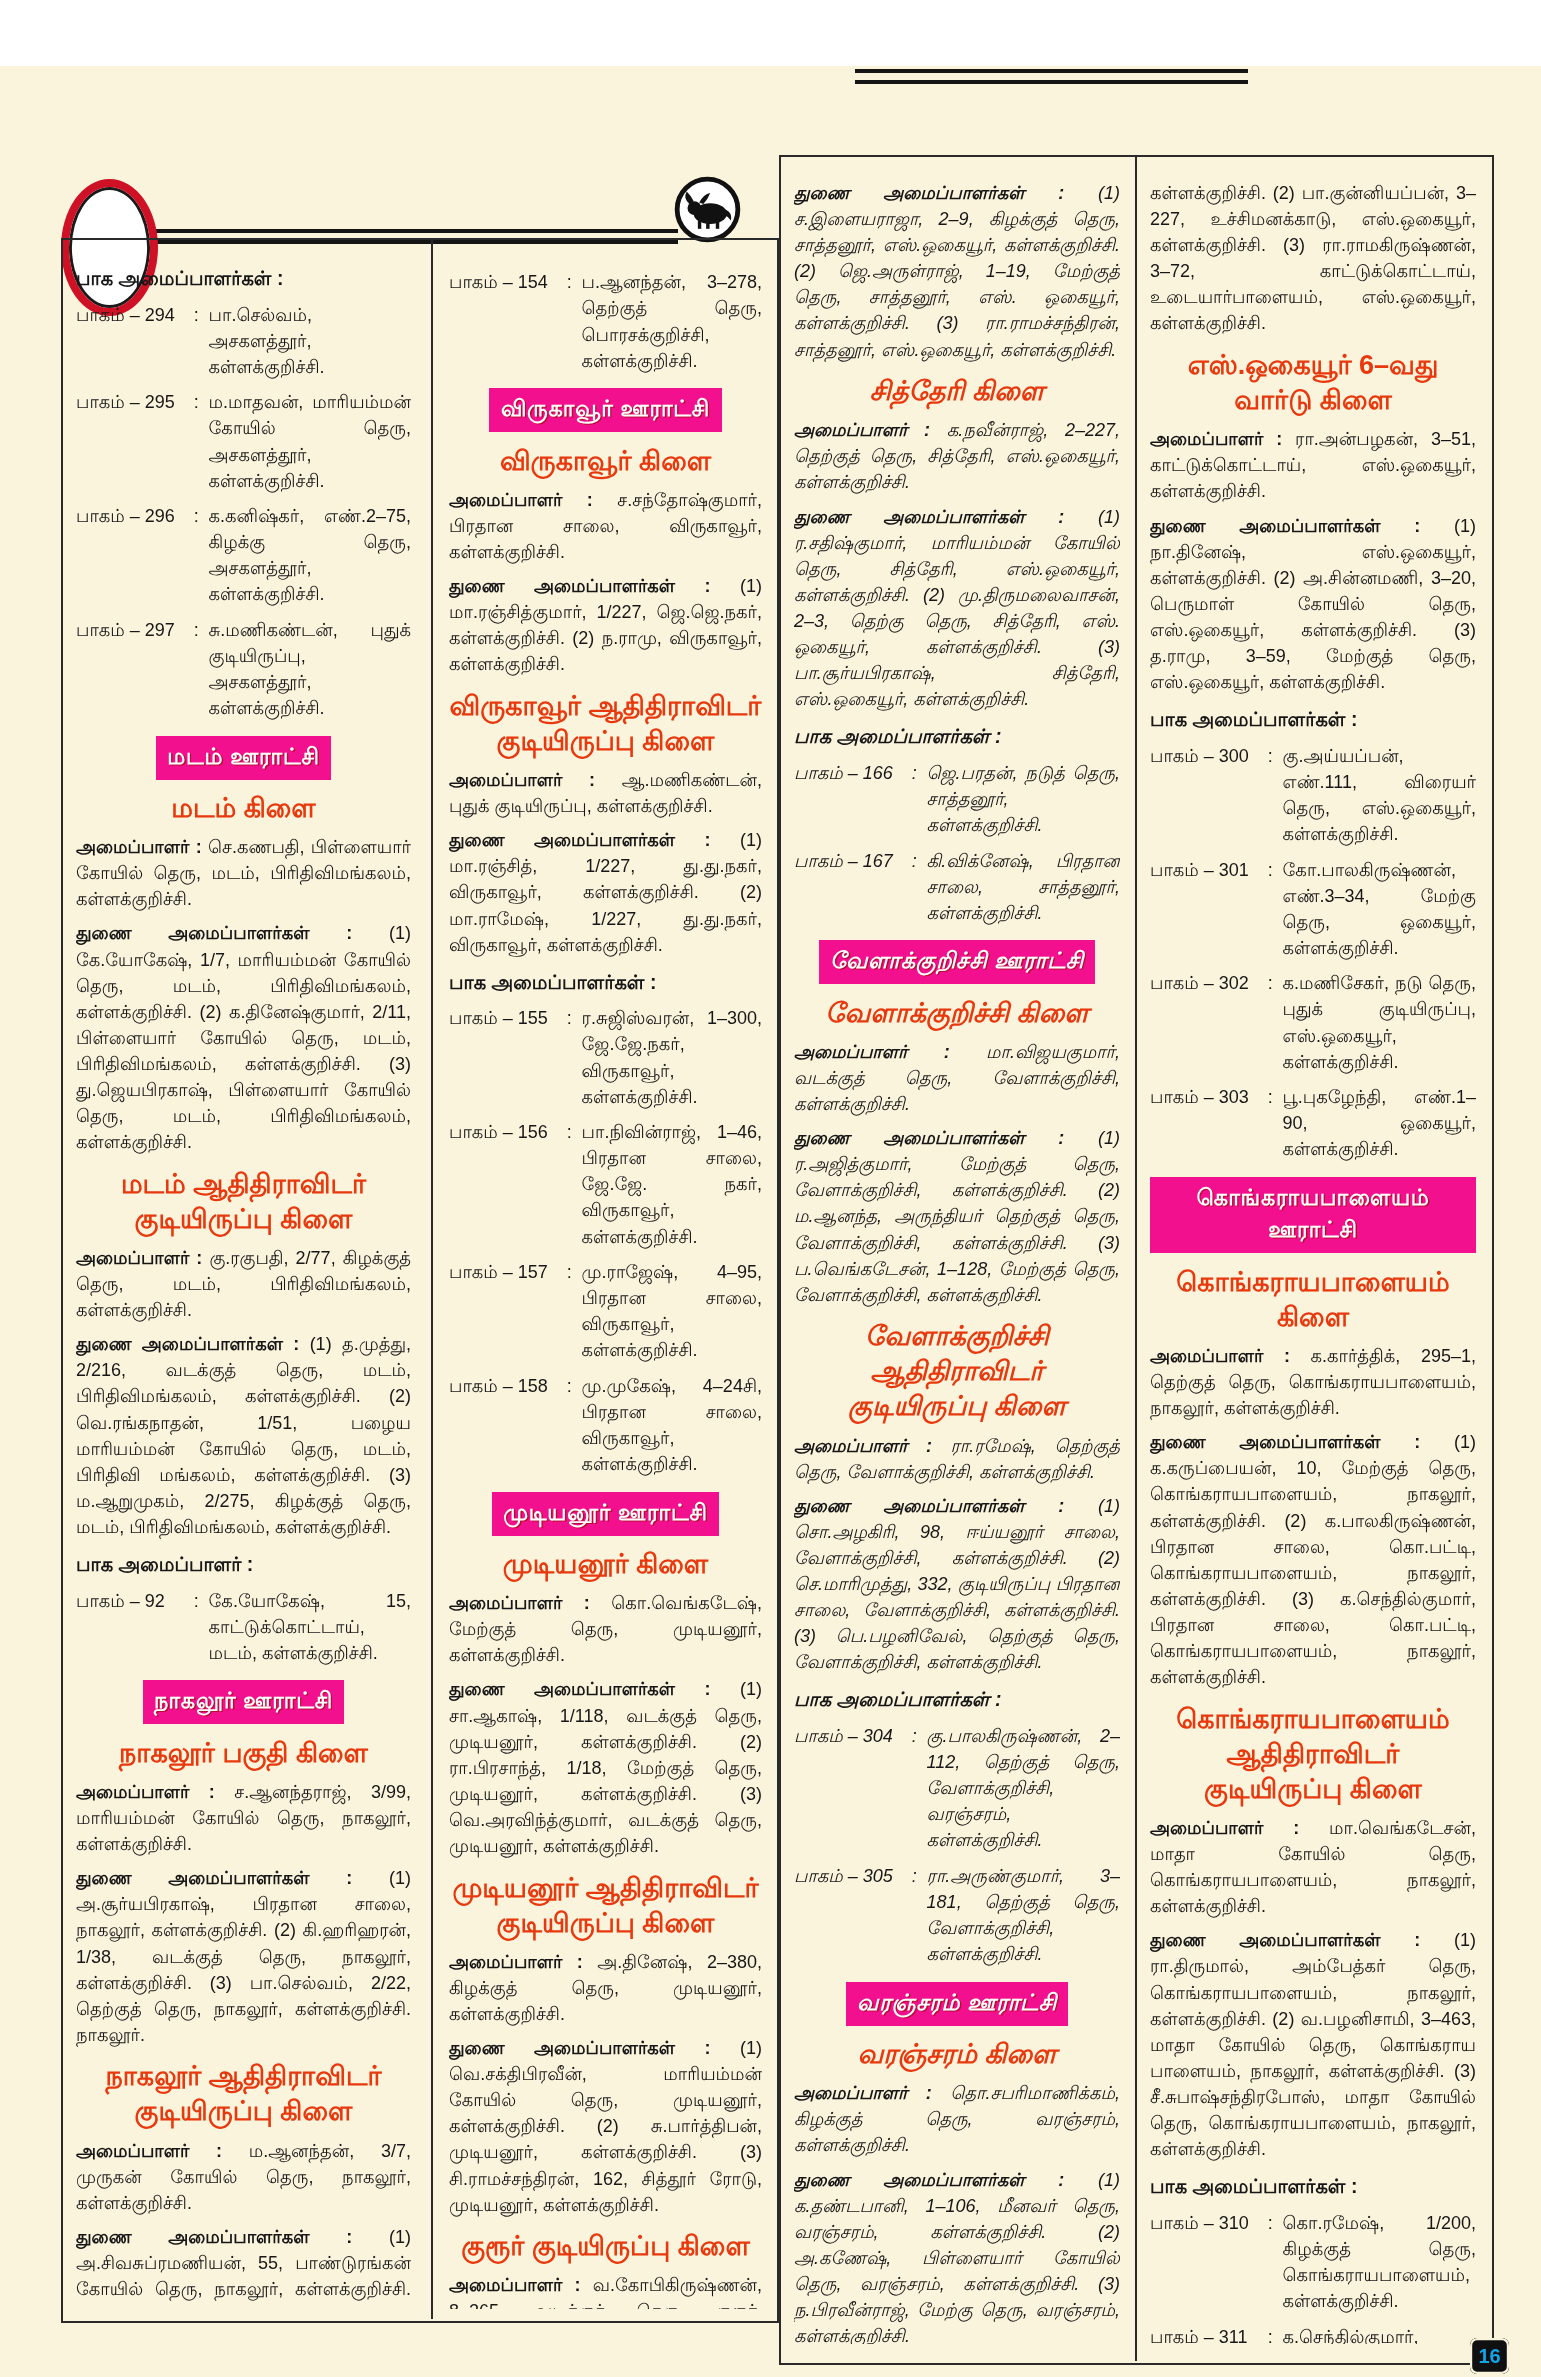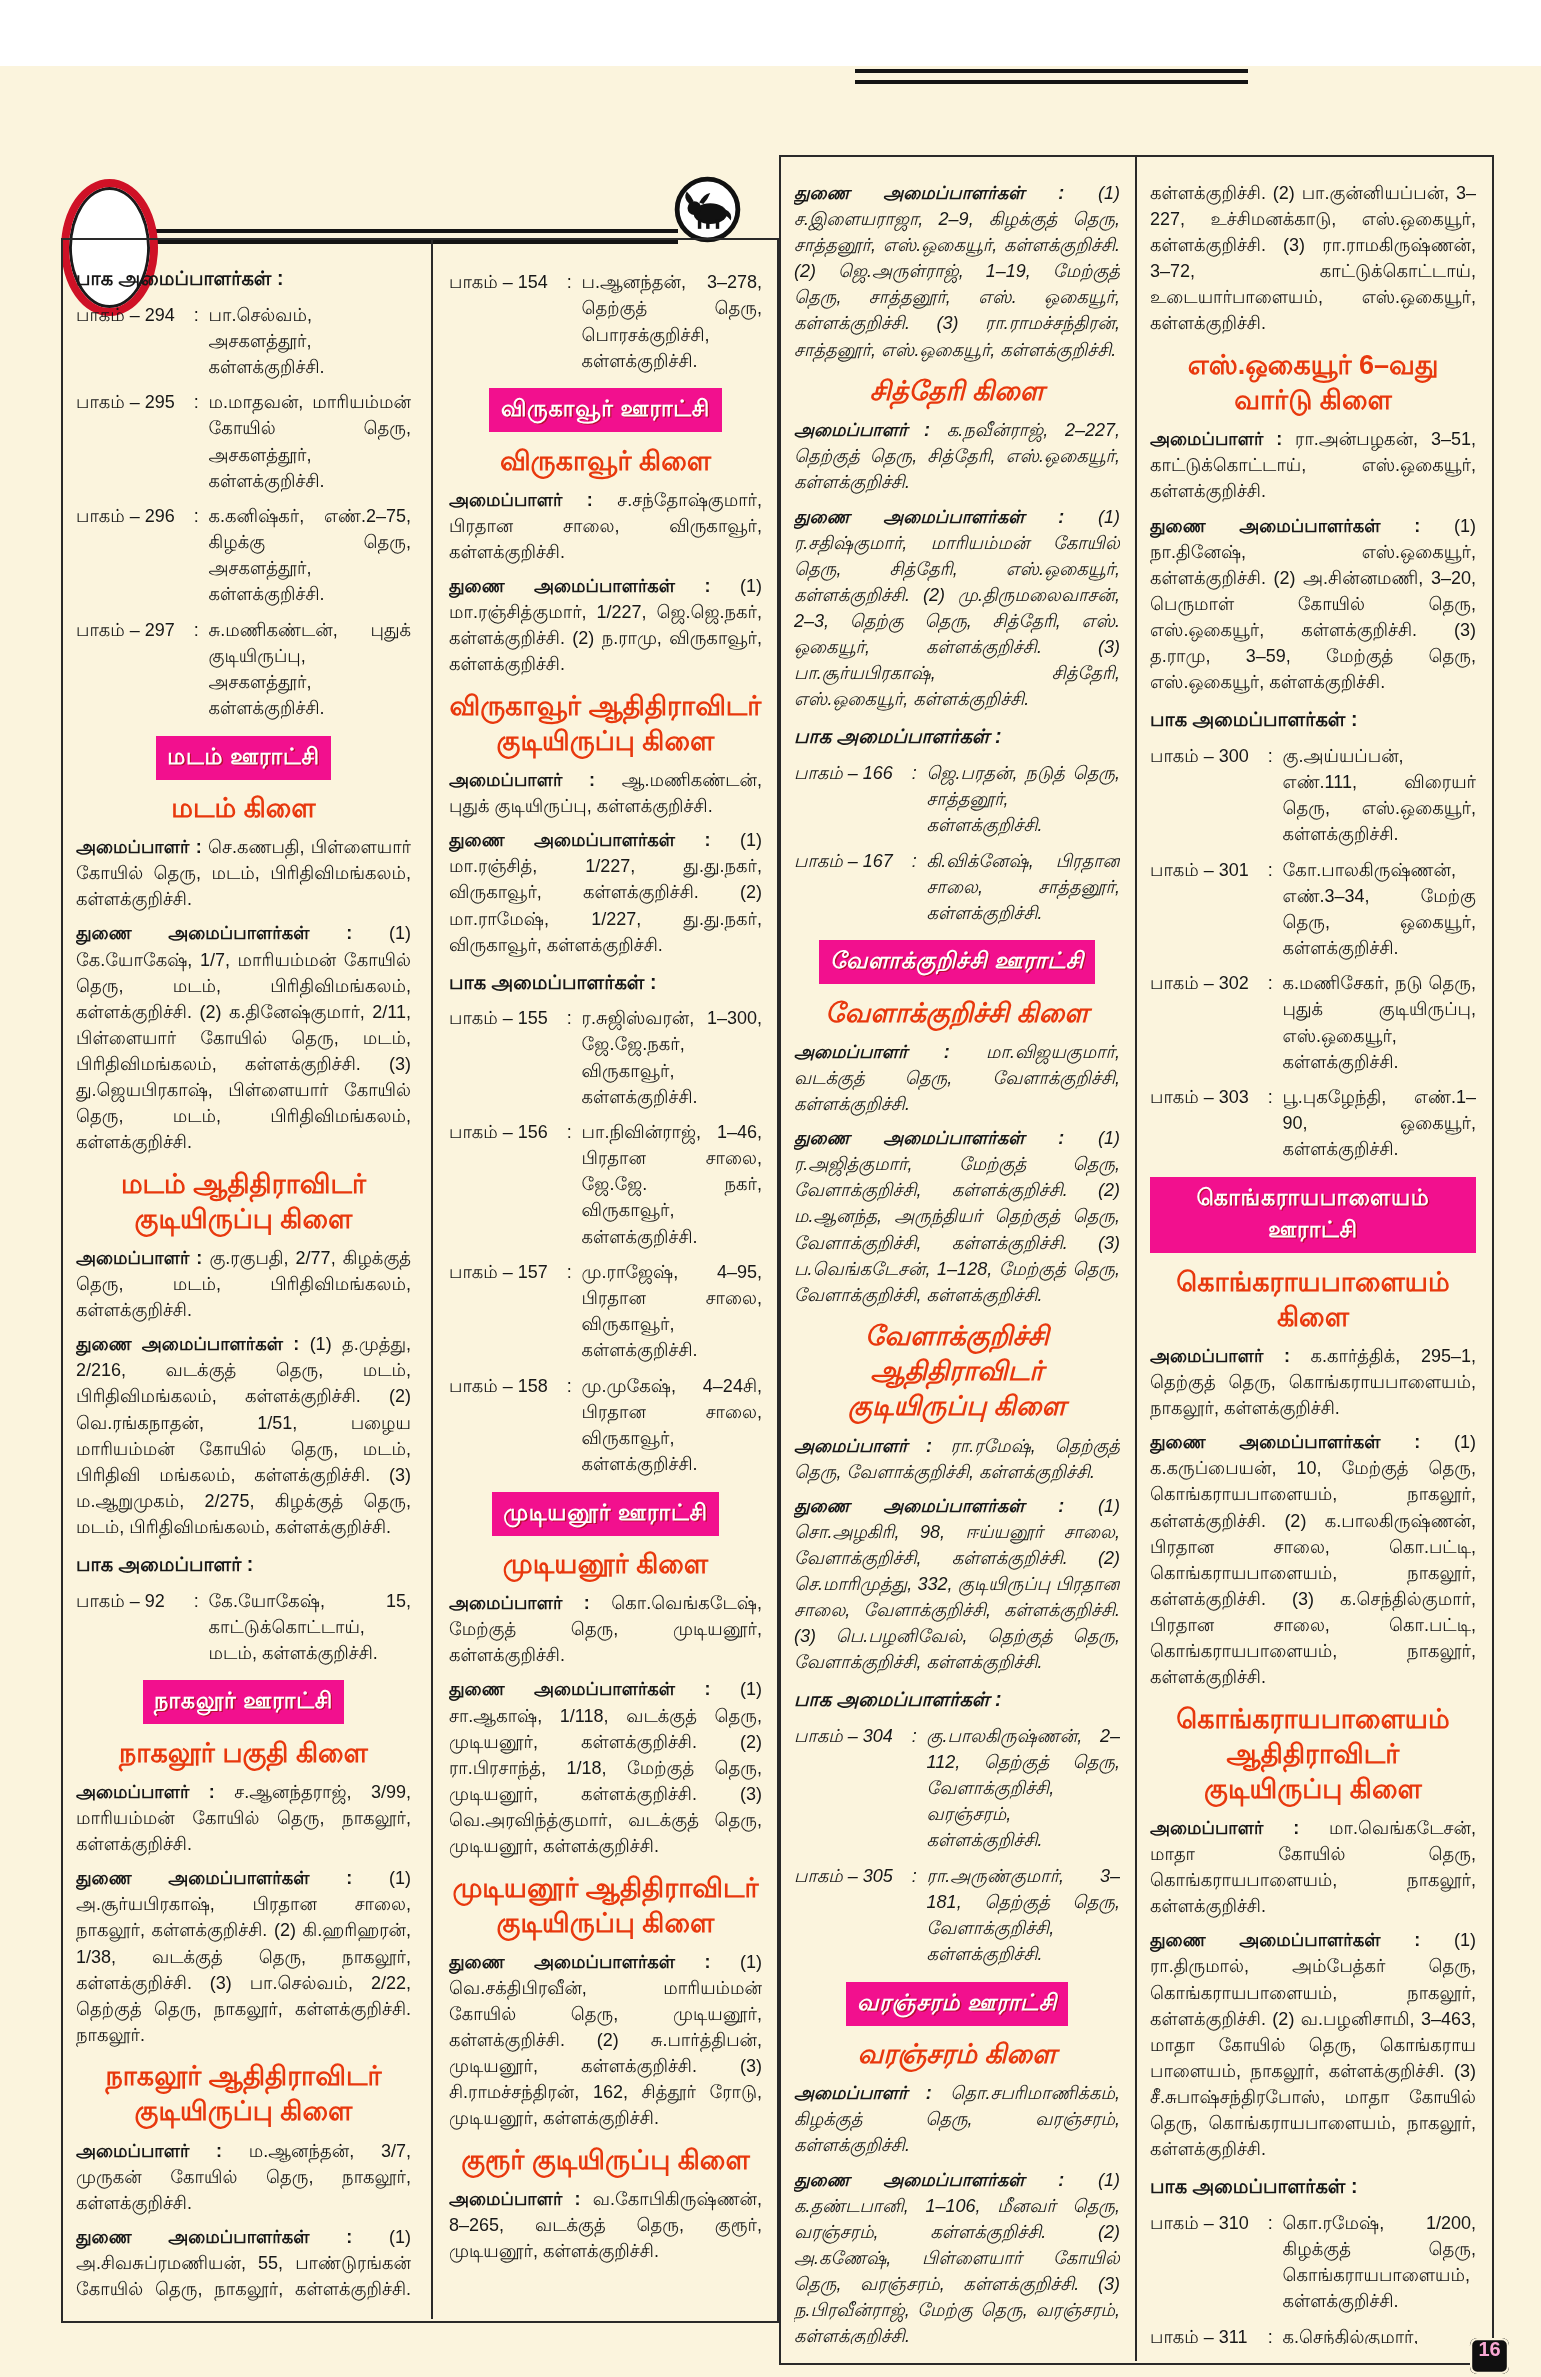--- a/index.html
+++ b/index.html
@@ -31,21 +31,21 @@
   .center-head{text-align:left;font-weight:bold;font-size:19.5px;margin:10px 0 7.2px;}
   .pink-row{text-align:center;margin:14.4px 0 4.3px;}
   .pink-head{display:inline-block;background:#f2108e;color:#ffffff;font-weight:bold;
     font-size:22.4px;padding:5px 11.5px 6.5px;text-shadow:1.4px 1.4px 0 #b80d32;letter-spacing:0.7px;}
   .red-head{color:#e8380d;font-weight:bold;text-align:center;font-size:27px;
     margin:11.5px 0 5.8px;white-space:pre-line;line-height:1.3;}
   .part{display:grid;grid-template-columns:108px 13px 1fr;column-gap:5.8px;margin:9.4px 0;}
   .part .pnum{white-space:nowrap;}
   .part .pcolon{text-align:center;}
   .page-badge{position:absolute;left:1470px;top:2338px;width:39px;height:36px;background:#101010;
-    color:#f9a8d4;border-radius:7.2px;display:flex;align-items:flex-start;justify-content:center;
+    color:#0ea5e9;border-radius:7.2px;display:flex;align-items:center;justify-content:center;
     font-size:20px;font-weight:bold;box-shadow:inset 0 0 0 2.2px #fbf4dd, inset 0 0 0 3.6px #101010;}
 </style>
 </head>
 <body>
 
 <div class="top-band"></div>
 <div class="rule rule-left"></div>
 <div class="rule rule-right"></div>
 <div class="ring"></div>
 <div class="bull">
@@ -144,20 +144,21 @@
     <div class="part">
       <span class="pnum">பாகம் – 158</span>
       <span class="pcolon">:</span>
       <span class="ptext">மு.முகேஷ், 4–24சி, பிரதான சாலை, விருகாவூர், கள்ளக்குறிச்சி.</span>
     </div>
     <div class="pink-row"><span class="pink-head">முடியனூர் ஊராட்சி</span></div>
     <div class="red-head">முடியனூர் கிளை</div>
     <p class="para"><b>அமைப்பாளர் :</b> <span>கொ.வெங்கடேஷ், மேற்குத் தெரு, முடியனூர், கள்ளக்குறிச்சி.</span></p>
     <p class="para"><b>துணை அமைப்பாளர்கள் :</b> <span>(1) சா.ஆகாஷ், 1/118, வடக்குத் தெரு, முடியனூர், கள்ளக்குறிச்சி. (2) ரா.பிரசாந்த், 1/18, மேற்குத் தெரு, முடியனூர், கள்ளக்குறிச்சி. (3) வெ.அரவிந்த்குமார், வடக்குத் தெரு, முடியனூர், கள்ளக்குறிச்சி.</span></p>
     <div class="red-head">முடியனூர் ஆதிதிராவிடர் குடியிருப்பு கிளை</div>
+    <p class="para"><b>அமைப்பாளர் :</b> <span>அ.தினேஷ், 2–380, கிழக்குத் தெரு, முடியனூர், கள்ளக்குறிச்சி.</span></p>
     <p class="para"><b>துணை அமைப்பாளர்கள் :</b> <span>(1) வெ.சக்திபிரவீன், மாரியம்மன் கோயில் தெரு, முடியனூர், கள்ளக்குறிச்சி. (2) சு.பார்த்திபன், முடியனூர், கள்ளக்குறிச்சி. (3) சி.ராமச்சந்திரன், 162, சித்தூர் ரோடு, முடியனூர், கள்ளக்குறிச்சி.</span></p>
     <div class="red-head">குரூர் குடியிருப்பு கிளை</div>
     <p class="para"><b>அமைப்பாளர் :</b> <span>வ.கோபிகிருஷ்ணன், 8–265, வடக்குத் தெரு, குரூர், முடியனூர், கள்ளக்குறிச்சி.</span></p>
   </div>
 <div class="col col-3">
     <p class="para"><b>துணை அமைப்பாளர்கள் :</b> <span>(1) ச.இளையராஜா, 2–9, கிழக்குத் தெரு, சாத்தனூர், எஸ்.ஒகையூர், கள்ளக்குறிச்சி. (2) ஜெ.அருள்ராஜ், 1–19, மேற்குத் தெரு, சாத்தனூர், எஸ். ஒகையூர், கள்ளக்குறிச்சி. (3) ரா.ராமச்சந்திரன், சாத்தனூர், எஸ்.ஒகையூர், கள்ளக்குறிச்சி.</span></p>
     <div class="red-head">சித்தேரி கிளை</div>
     <p class="para"><b>அமைப்பாளர் :</b> <span>க.நவீன்ராஜ், 2–227, தெற்குத் தெரு, சித்தேரி, எஸ்.ஒகையூர், கள்ளக்குறிச்சி.</span></p>
     <p class="para"><b>துணை அமைப்பாளர்கள் :</b> <span>(1) ர.சதிஷ்குமார், மாரியம்மன் கோயில் தெரு, சித்தேரி, எஸ்.ஒகையூர், கள்ளக்குறிச்சி. (2) மு.திருமலைவாசன், 2–3, தெற்கு தெரு, சித்தேரி, எஸ். ஒகையூர், கள்ளக்குறிச்சி. (3) பா.சூர்யபிரகாஷ், சித்தேரி, எஸ்.ஒகையூர், கள்ளக்குறிச்சி.</span></p>
     <div class="center-head">பாக அமைப்பாளர்கள் :</div>

